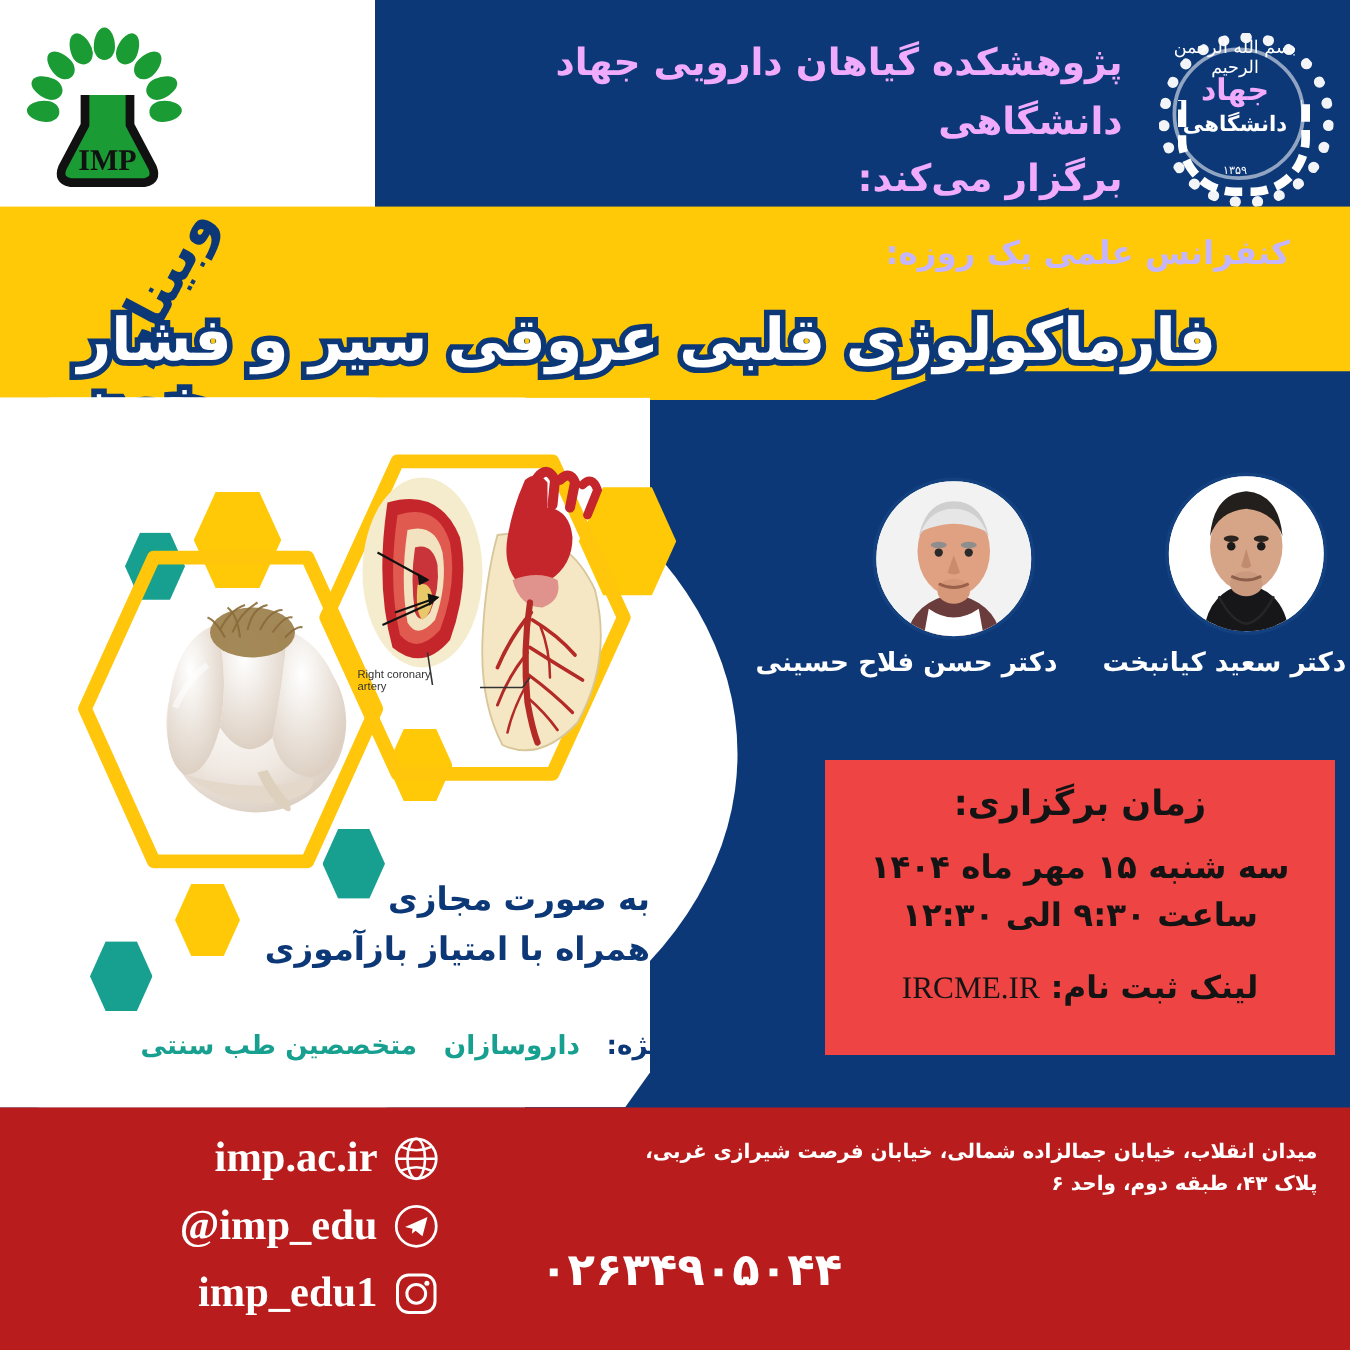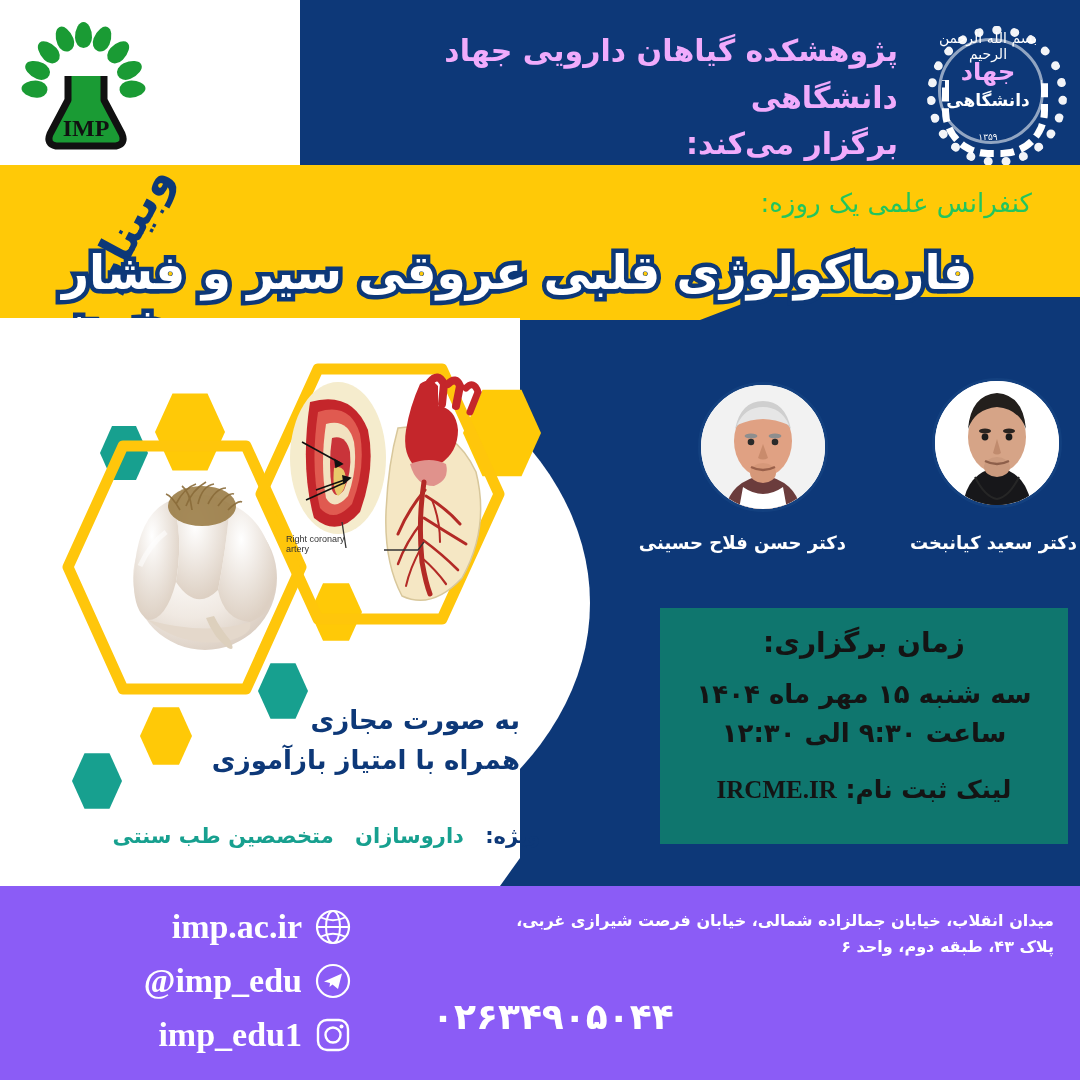--- a/index.html
+++ b/index.html
@@ -59,21 +59,21 @@
   }
   .webinar-word{
     position:absolute;left:58px;top:185px;width:200px;height:110px;
     color:#0d3878;font-size:46px;font-weight:bold;
     transform:rotate(-62deg);transform-origin:50% 50%;
     text-align:center;line-height:1;
     letter-spacing:-1px;
   }
   .conf-kicker{
     position:absolute;right:48px;top:188px;width:520px;text-align:right;
-    color:#22c55e;font-size:26px;font-weight:normal;direction:rtl;
+    color:#c4b5fd;font-size:26px;font-weight:bold;direction:rtl;
   }
   .main-title{
     position:absolute;right:18px;top:248px;width:1000px;text-align:left;direction:rtl;
     color:#ffffff;font-size:47px;font-weight:bold;line-height:1.05;
     -webkit-text-stroke:9px #0d3878;
     paint-order:stroke fill;
     letter-spacing:-1px;
   }
   .white-panel-b{
     position:absolute;left:0;top:318px;width:620px;height:568px;background:#ffffff;
@@ -119,44 +119,44 @@
   .aud-label{color:#0d3878;}
   .aud-item{color:#17a08f;margin-right:14px;}
 
   
   .speaker{position:absolute;width:130px;}
   .speaker-photo{
     width:124px;height:124px;border-radius:50%;overflow:hidden;
     background:#ffffff;position:relative;border:3px solid #13407f;
   }
   .speaker-name{
-    margin-top:18px;color:#ffffff;font-size:18px;font-weight:bold;
+    margin-top:4px;color:#ffffff;font-size:21px;font-weight:bold;
     text-align:left;direction:rtl;white-space:nowrap;
   }
   #spk-a{left:932px;top:378px;}
   #spk-a .speaker-name{position:absolute;left:-15px;top:136px;width:160px;}
   #spk-b{left:698px;top:382px;}
   #spk-b .speaker-name{position:absolute;left:-18px;top:132px;width:166px;}
 
   
   .face{position:absolute;left:0;top:0;width:100%;height:100%;}
 
   
   .info-box{
     position:absolute;left:660px;top:608px;width:408px;height:236px;
-    background:#0f766e;box-sizing:border-box;padding:18px 16px 10px;
+    background:#ef4444;box-sizing:border-box;padding:18px 16px 10px;
     text-align:center;direction:rtl;color:#141414;
   }
   .info-head{font-size:28px;font-weight:bold;margin-bottom:16px;}
   .info-line{font-size:26px;font-weight:bold;line-height:1.5;}
   .info-link{font-size:25px;font-weight:bold;margin-top:22px;}
-  .info-link .lnk{font-family:"Liberation Serif",serif;font-weight:bold;direction:ltr;display:inline-block;}
-
-  
-  .footer{position:absolute;left:0;top:886px;width:1080px;height:194px;background:#8b5cf6;}
+  .info-link .lnk{font-family:"Liberation Serif",serif;font-weight:normal;direction:ltr;display:inline-block;}
+
+  
+  .footer{position:absolute;left:0;top:886px;width:1080px;height:194px;background:#b91c1c;}
   .contacts{position:absolute;left:22px;top:18px;width:330px;color:#fff;}
   .contact-row{display:flex;align-items:center;gap:12px;margin-bottom:8px;height:46px;}
   .contact-row .ctext{
     font-family:"Liberation Serif",serif;font-weight:bold;font-size:34px;direction:ltr;
     color:#ffffff;white-space:nowrap;
   }
   .ci{width:38px;height:38px;flex:0 0 38px;}
 
   .address{
     position:absolute;right:26px;top:22px;width:680px;text-align:right;direction:rtl;

